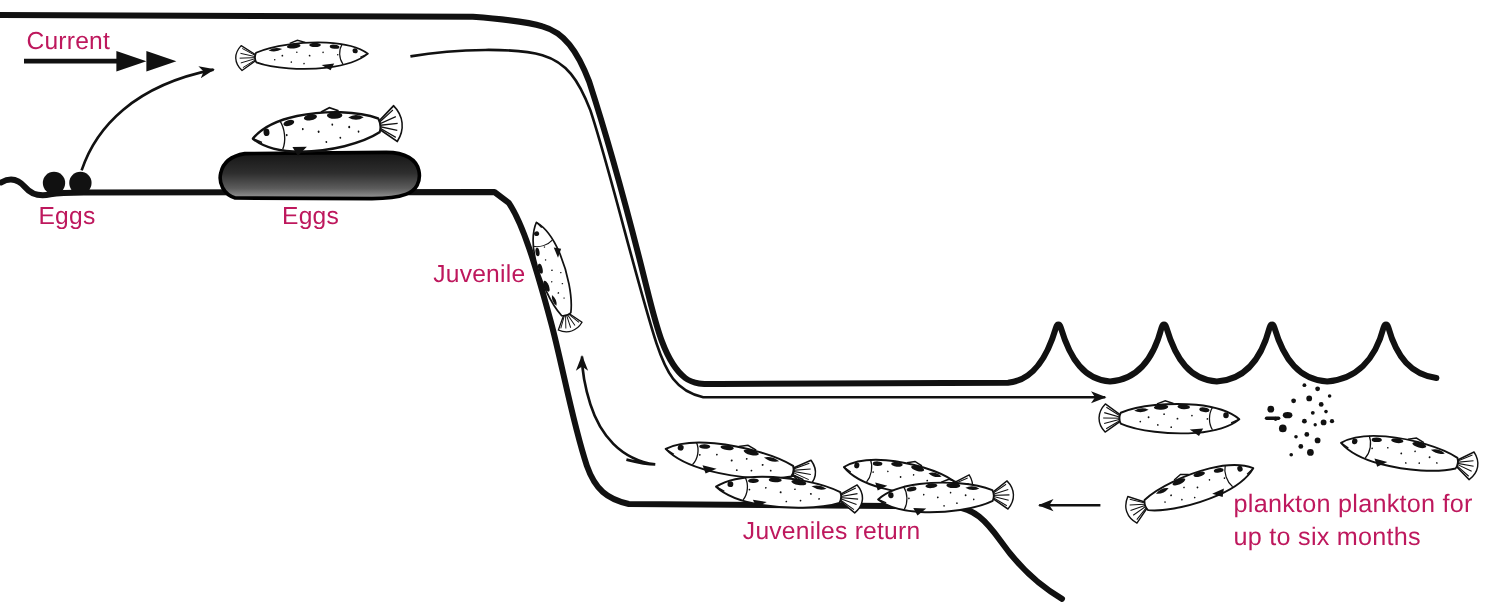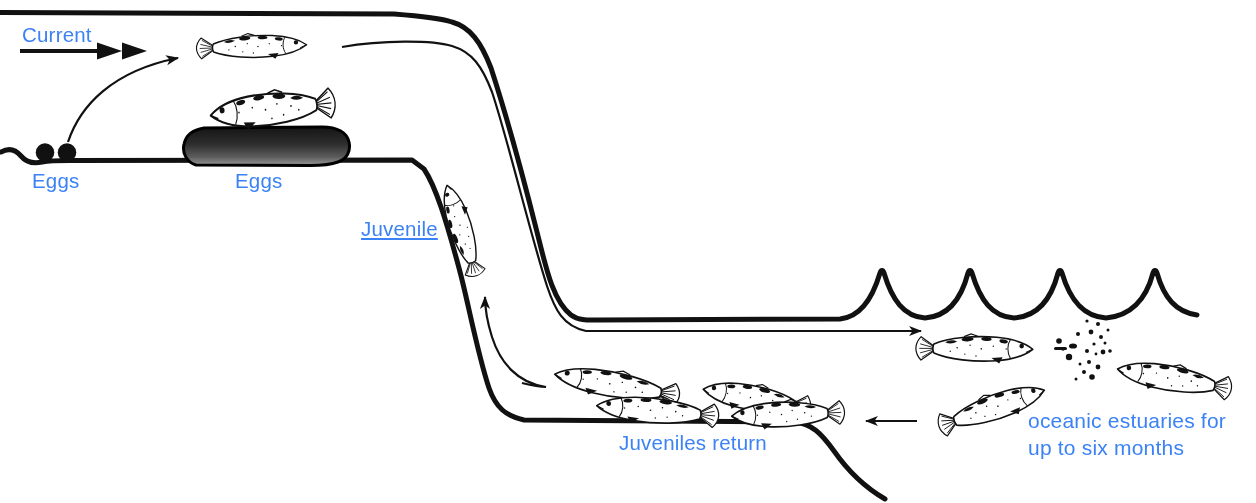--- a/index.html
+++ b/index.html
@@ -3,27 +3,27 @@
 <meta charset="utf-8">
 <style>
   html,body{margin:0;padding:0;background:#fff;}
   #stage{
     position:relative;width:1256px;height:503px;overflow:hidden;
     background:#ffffff;
     font-family:"Liberation Sans", sans-serif;
   }
   #art{position:absolute;left:0;top:0;}
   .label{
-    position:absolute;color:#3b82f6;font-size:20.5px;line-height:1.15;
+    position:absolute;color:#be185d;font-size:20.5px;line-height:1.15;
     white-space:nowrap;letter-spacing:0.2px;
   }
   #current-label{left:22px;top:23px;}
   #eggs-label{left:32px;top:169px;}
   #adult-label{left:235px;top:169px;}
-  #juvenile-label{left:361px;top:217px;text-decoration:underline;}
+  #juvenile-label{left:361px;top:217px;}
   #juveniles-return-label{left:583px;top:431px;width:220px;text-align:center;white-space:normal;line-height:23px;}
   #larvae-note{left:1028px;top:408px;white-space:normal;font-size:21px;line-height:26.5px;}
 </style>
 </head>
 <body>
 
 <div id="stage">
 
   <svg id="art" width="1256" height="503" viewBox="0 0 1256 503">
     <defs>
@@ -147,17 +147,17 @@
   <div class="label" id="current-label">Current</div>
   <div class="label" id="eggs-label">Eggs</div>
   <div class="label" id="adult-label">Eggs</div>
   <div class="label" id="juvenile-label">Juvenile</div>
 
   <div class="label" id="juveniles-return-label">
     <div>Juveniles return</div>
   </div>
 
   <div class="label" id="larvae-note">
-    <div>oceanic estuaries for</div>
+    <div>plankton plankton for</div>
     <div>up to six months</div>
   </div>
 
 </div>
 
 </body></html>

